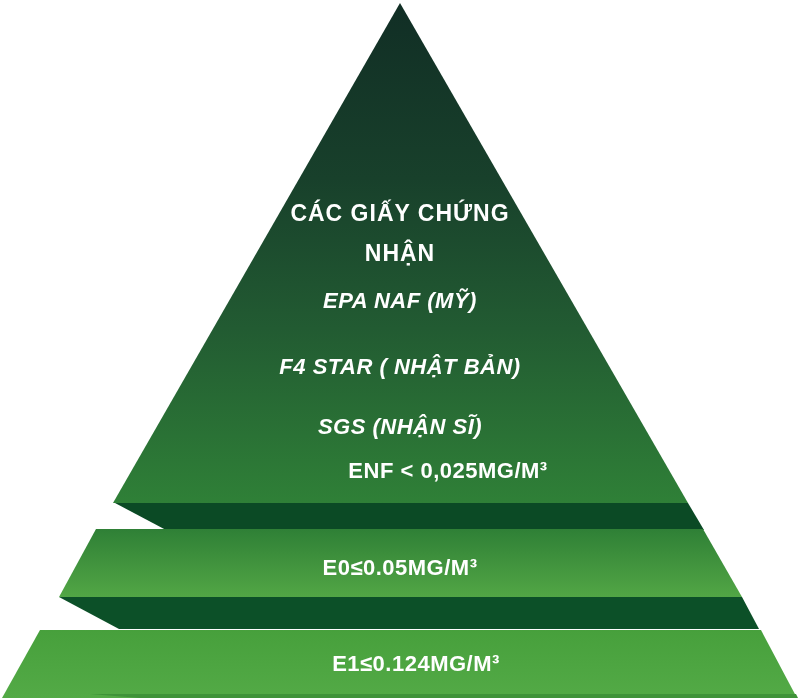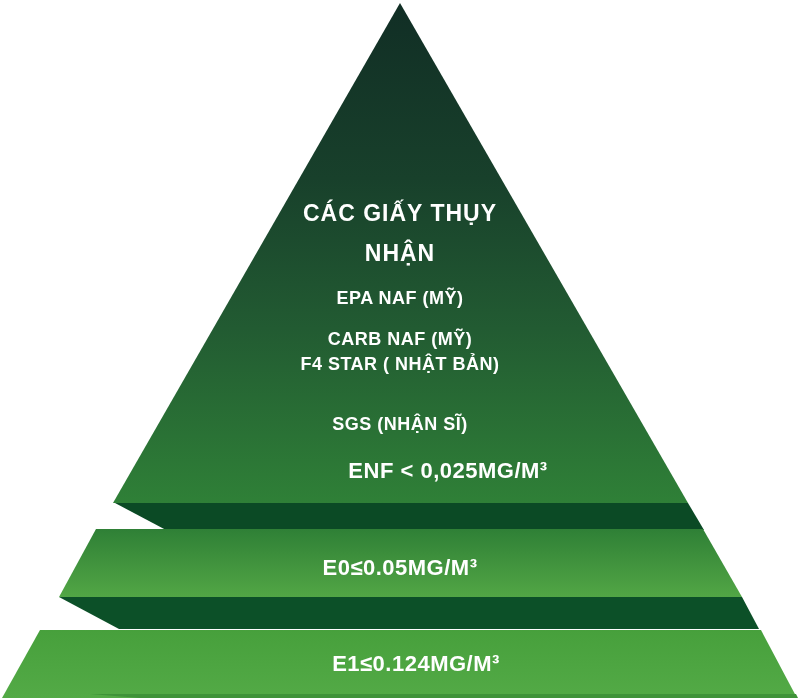--- a/index.html
+++ b/index.html
@@ -35,21 +35,21 @@
     top: 193px;
     font-size: 23px;
     line-height: 40px;
     letter-spacing: 1px;
     white-space: normal;
   }
   .title .inner {
     display: inline-block;
     max-width: 260px;
   }
-  .cert { font-size: 18px; letter-spacing: 0.5px; }
+  .cert { font-size: 22px; letter-spacing: 0.5px; font-style: italic; }
   .cert-0 { top: 288px; }
   .cert-1 { top: 329px; }
   .cert-2 { top: 354px; }
   .cert-3 { top: 414px; }
   .level { font-size: 22px; letter-spacing: 0.5px; }
   .level-enf { top: 458px; padding-left: 48px; }
   .level-e0  { top: 555px; }
   .level-e1  { top: 651px; padding-left: 16px; }
 </style>
 </head>
@@ -82,25 +82,24 @@
     <polygon points="96,529 703,529 742,597 59,597" fill="url(#gMid)"></polygon>
 
     <polygon points="59,597 742,597 759,629 119,629" fill="#0c5028"></polygon>
 
     <polygon points="40,630 761,630 797,698 2,698" fill="url(#gBot)"></polygon>
 
     <polygon points="90,694 796,694 798,698 140,698" fill="#3f9339"></polygon>
   </svg>
 
   <div class="txt title">
-    <span class="inner">CÁC GIẤY THỤY NHẬN</span>
+    <span class="inner">CÁC GIẤY CHỨNG NHẬN</span>
   </div>
 
   <div class="txt cert cert-0">EPA NAF (MỸ)</div>
-  <div class="txt cert cert-1">CARB NAF (MỸ)</div>
   <div class="txt cert cert-2">F4 STAR ( NHẬT BẢN)</div>
   <div class="txt cert cert-3">SGS (NHẬN SĨ)</div>
 
   <div class="txt level level-enf">ENF &lt; 0,025MG/M³</div>
   <div class="txt level level-e0">E0≤0.05MG/M³</div>
   <div class="txt level level-e1">E1≤0.124MG/M³</div>
 
 </div>
 
 </body></html>

